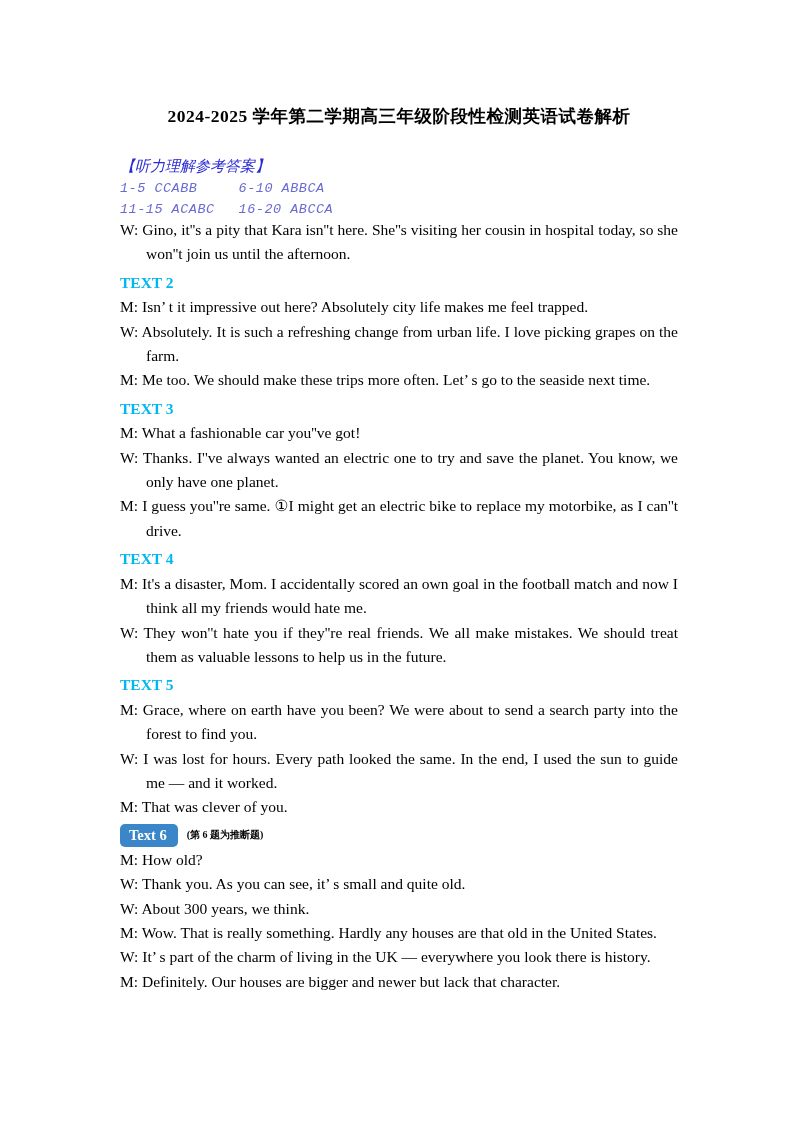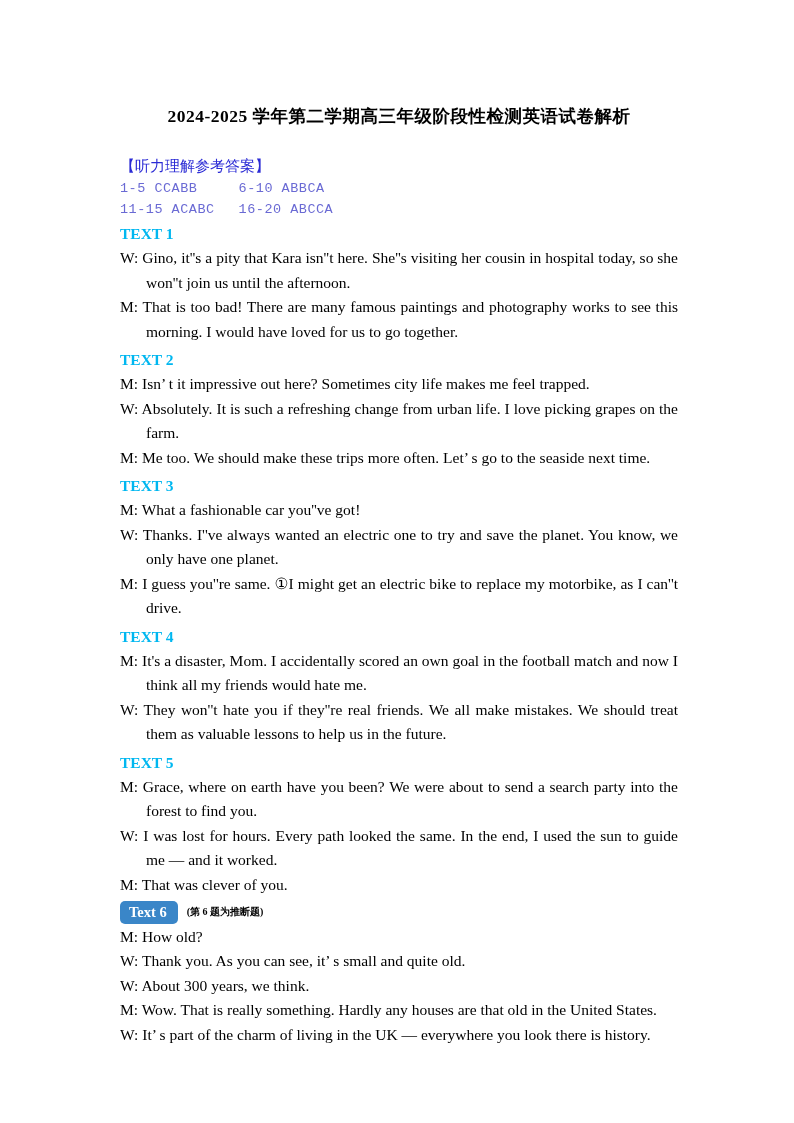--- a/index.html
+++ b/index.html
@@ -17,21 +17,21 @@
   }
   .doc-title {
     margin: 0;
     text-align: center;
     font-size: 17.5px;
     font-weight: bold;
     line-height: 26px;
     color: #000000;
     letter-spacing: 0.5px;
   }
-  .answers { margin-top: 27px; }
+  .answers { margin-top: 27px; font-style: italic; }
   .answers-header {
     margin: 0;
     font-size: 15px;
     line-height: 20px;
     color: #2b2bd5;
     font-weight: normal;
   }
   .answers-row {
     margin: 0;
     margin-top: 4px;
@@ -96,28 +96,26 @@
       <span class="col-left">1-5 CCABB</span>
       <span class="col-right">6-10 ABBCA</span>
     </p>
     <p class="answers-row">
       <span class="col-left">11-15 ACABC</span>
       <span class="col-right">16-20 ABCCA</span>
     </p>
   </div>
 
   <section>
-    <h2 class="section-heading">TEXT 1</h2>
     <p class="line">W: Gino, it''s a pity that Kara isn''t here. She''s visiting her cousin in hospital today, so she won''t join us until the afternoon.</p>
-    <p class="line">M: That is too bad! There are many famous paintings and photography works to see this morning. I would have loved for us to go together.</p>
   </section>
 
   <section>
     <h2 class="section-heading">TEXT 2</h2>
-    <p class="line">M: Isn’ t it impressive out here? Sometimes city life makes me feel trapped.</p>
+    <p class="line">M: Isn’ t it impressive out here? Absolutely city life makes me feel trapped.</p>
     <p class="line">W: Absolutely. It is such a refreshing change from urban life. I love picking grapes on the farm.</p>
     <p class="line">M: Me too. We should make these trips more often. Let’ s go to the seaside next time.</p>
   </section>
 
   <section>
     <h2 class="section-heading">TEXT 3</h2>
     <p class="line">M: What a fashionable car you''ve got!</p>
     <p class="line">W: Thanks. I''ve always wanted an electric one to try and save the planet. You know, we only have one planet.</p>
     <p class="line">M: I guess you''re same.  ①I might get an electric bike to replace my motorbike, as I can''t drive.</p>
   </section>
@@ -138,15 +136,16 @@
   <section>
     <div class="text6-head">
       <span class="text6-badge">Text 6</span>
       <span class="text6-note">(第 6 题为推断题)</span>
     </div>
     <p class="line">M: How old?</p>
     <p class="line">W: Thank you. As you can see, it’ s small and quite old.</p>
     <p class="line">W: About 300 years, we think.</p>
     <p class="line">M: Wow. That is really something. Hardly any houses are that old in the United States.</p>
     <p class="line">W: It’ s part of the charm of living in the UK — everywhere you look there is history.</p>
+    <p class="line">M: Definitely. Our houses are bigger and newer but lack that character.</p>
   </section>
 
 </div>
 
 </body></html>

